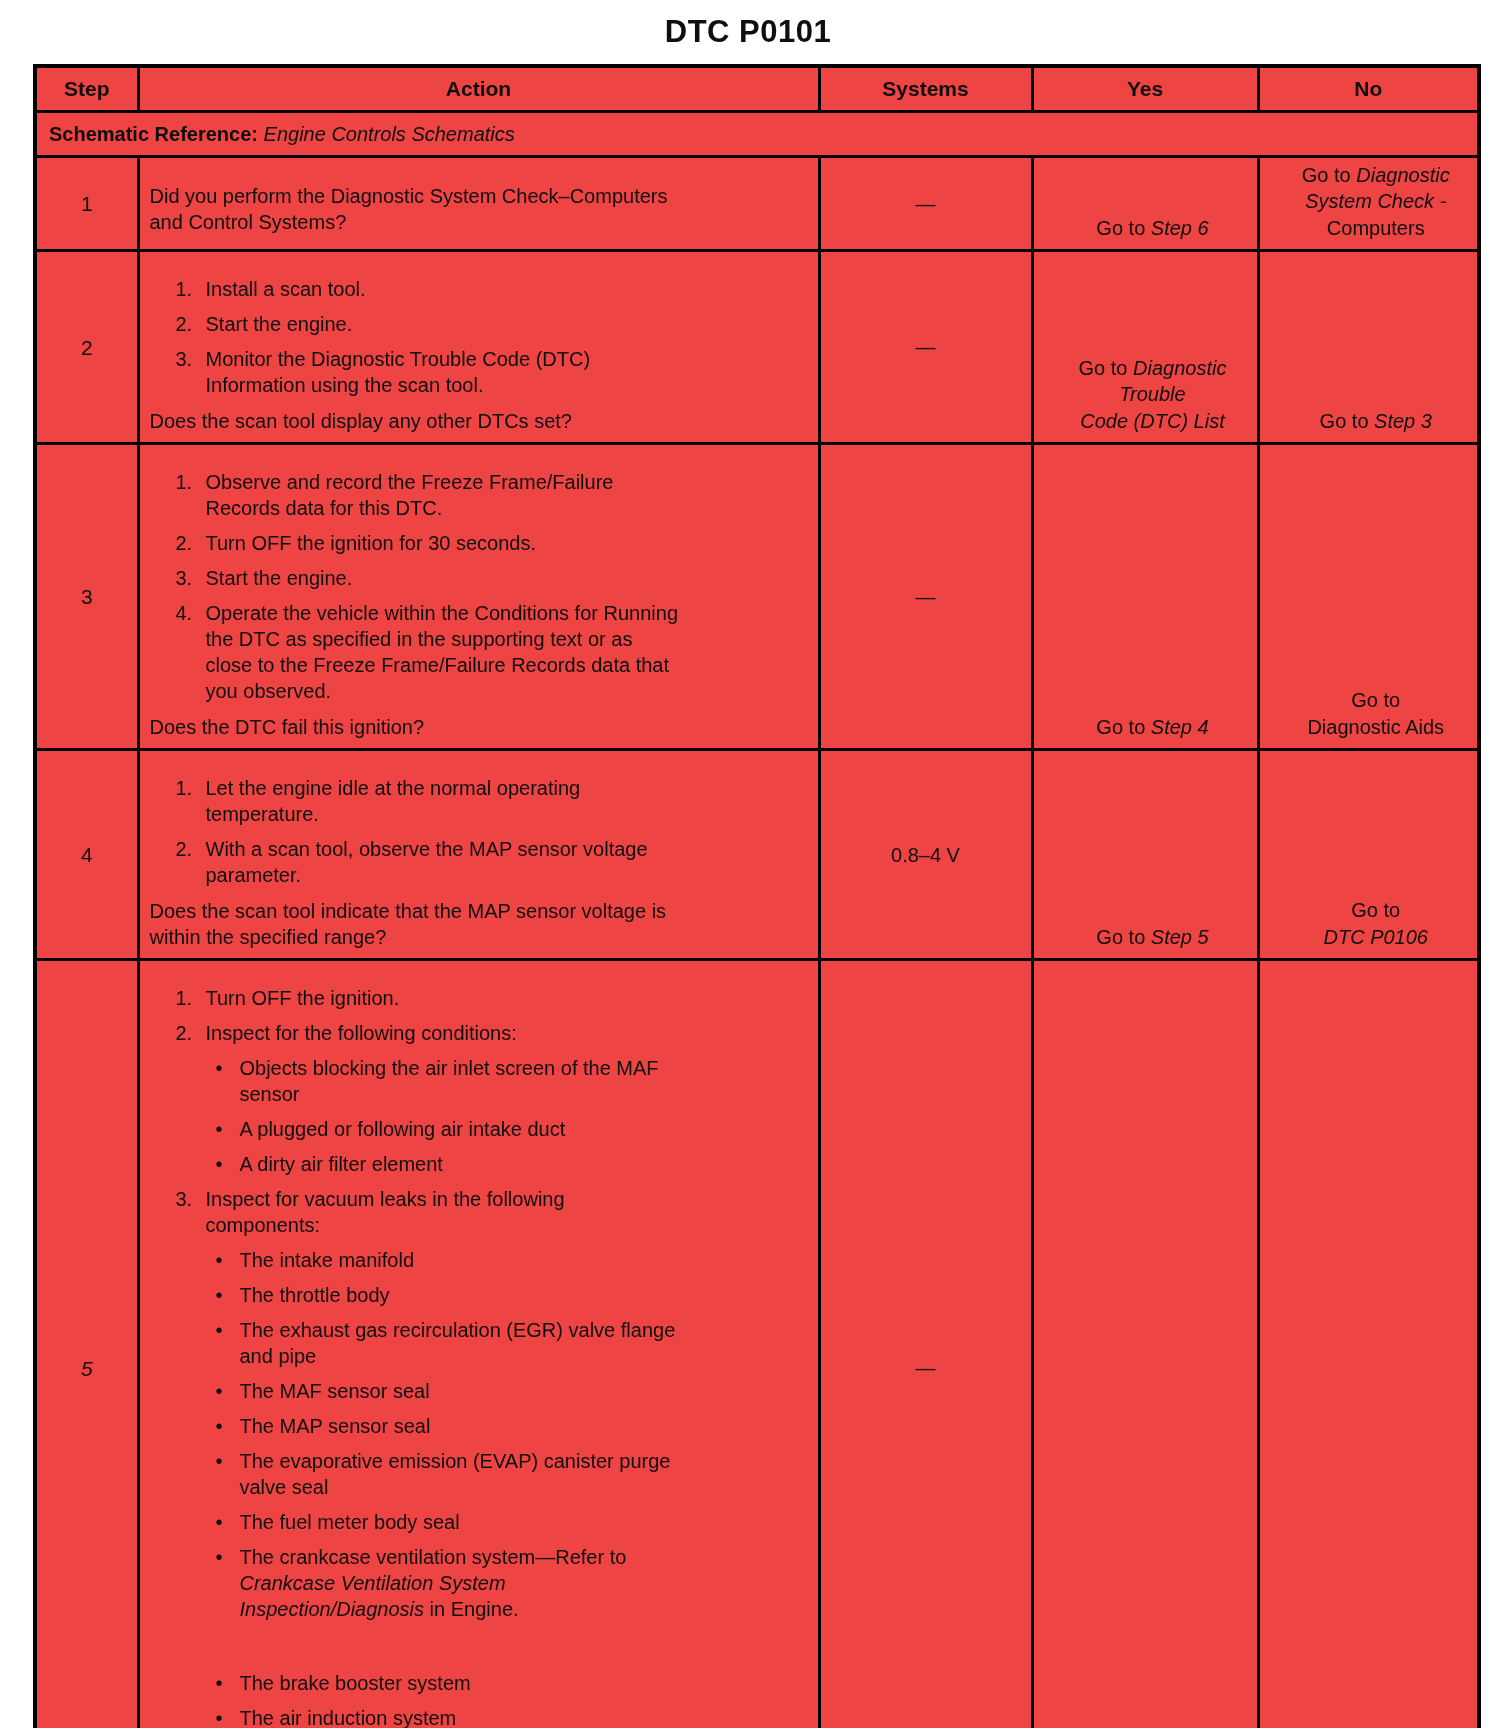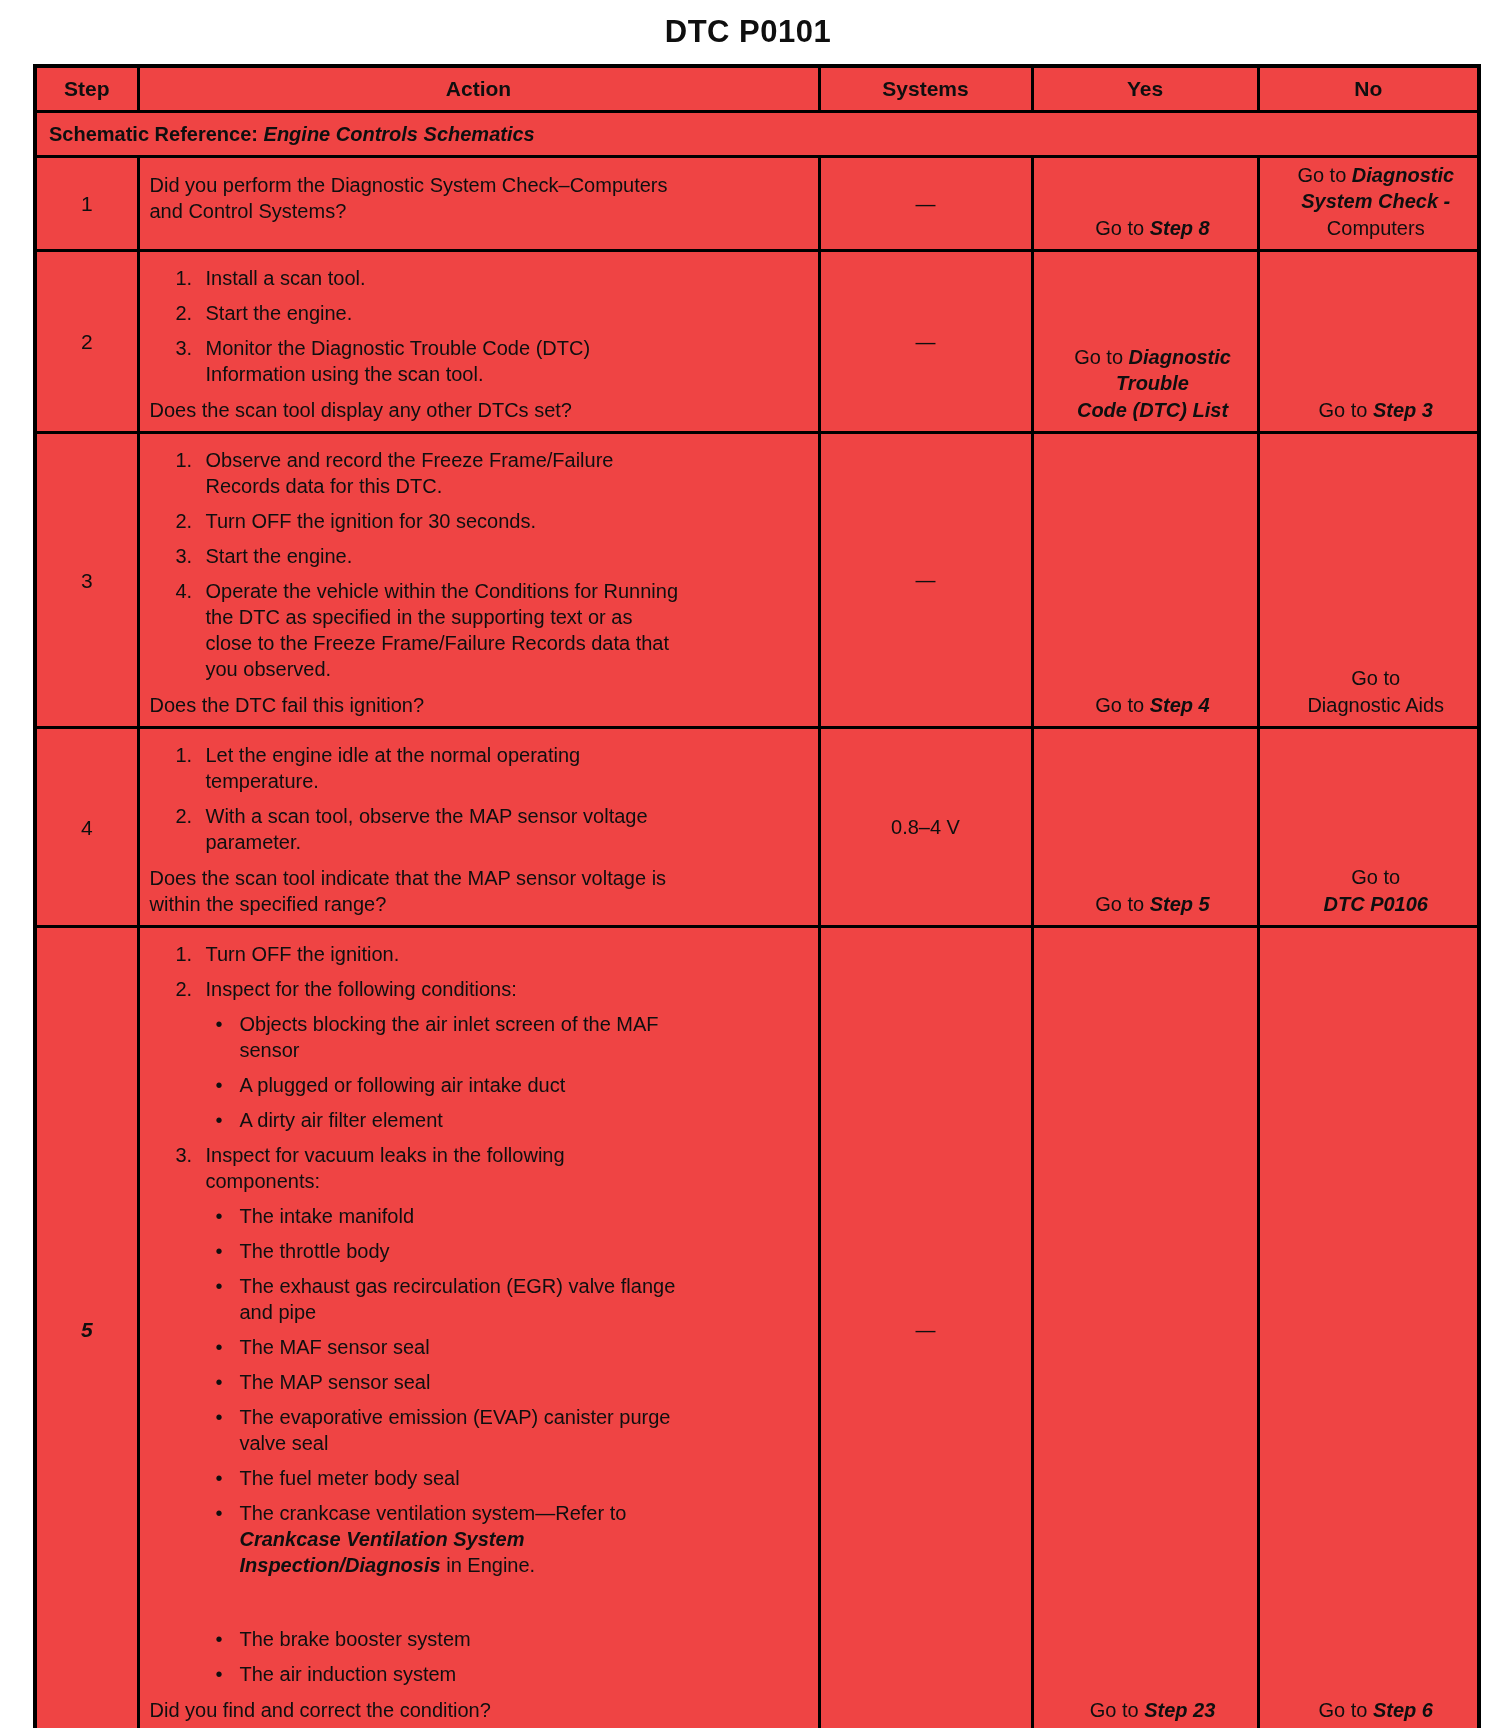--- a/index.html
+++ b/index.html
@@ -35,30 +35,30 @@
     padding:6px 4px;
     height:30px;
   }
   tr.schem td{
     font-size:20px;
     padding:8px 4px 8px 12px;
     height:24px;
     vertical-align:middle;
   }
   .b{font-weight:bold;}
-  .i{font-style:italic;font-weight:bold;}
+  .i{font-style:italic;}
   td{font-size:20px;line-height:1.3;}
   td.step{
     text-align:center;
     vertical-align:middle;
     font-size:21px;
   }
   td.action{
     vertical-align:top;
-    padding:4px 12px 8px 10px;
+    padding:15px 12px 8px 10px;
   }
   td.vals{
     text-align:center;
     vertical-align:middle;
     font-size:20px;
   }
   td.yes, td.no{
     text-align:center;
     vertical-align:bottom;
     padding:4px 6px 8px 21px;
@@ -109,21 +109,21 @@
     <tbody id="rows">
         <tr class="r0">
           <td class="step"><span>1</span></td>
           <td class="action">
             <div class="q"><span>Did you perform the Diagnostic System Check–Computers
 and Control Systems?</span></div>
           </td>
           <td class="vals"><span>—</span></td>
           <td class="yes">
             <div class="goto">
-              <div class="gl"><span>Go to </span><span class="i">Step 8</span></div>
+              <div class="gl"><span>Go to </span><span class="i">Step 6</span></div>
             </div>
           </td>
           <td class="no">
             <div class="goto">
               <div class="gl"><span>Go to </span><span class="i">Diagnostic</span></div>
               <div class="gl"><span class="i">System Check -</span></div>
               <div class="gl"><span>Computers</span></div>
             </div>
           </td>
         </tr>

